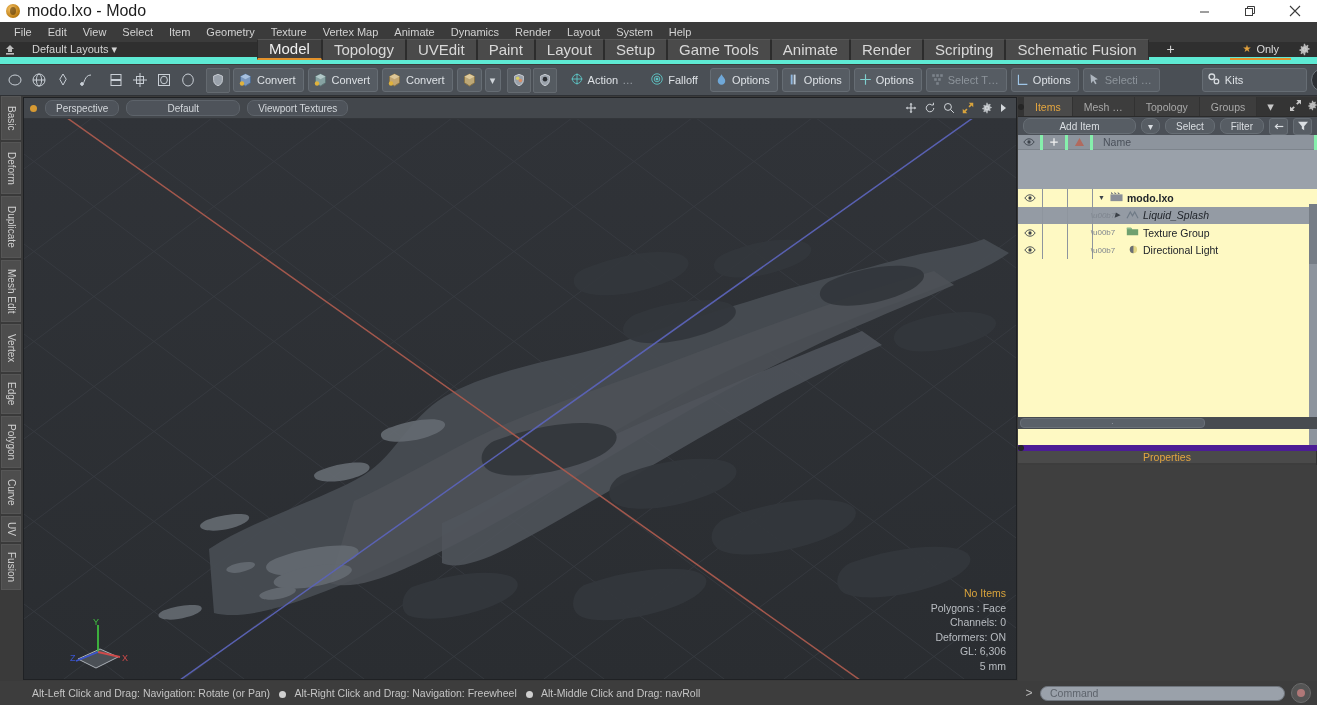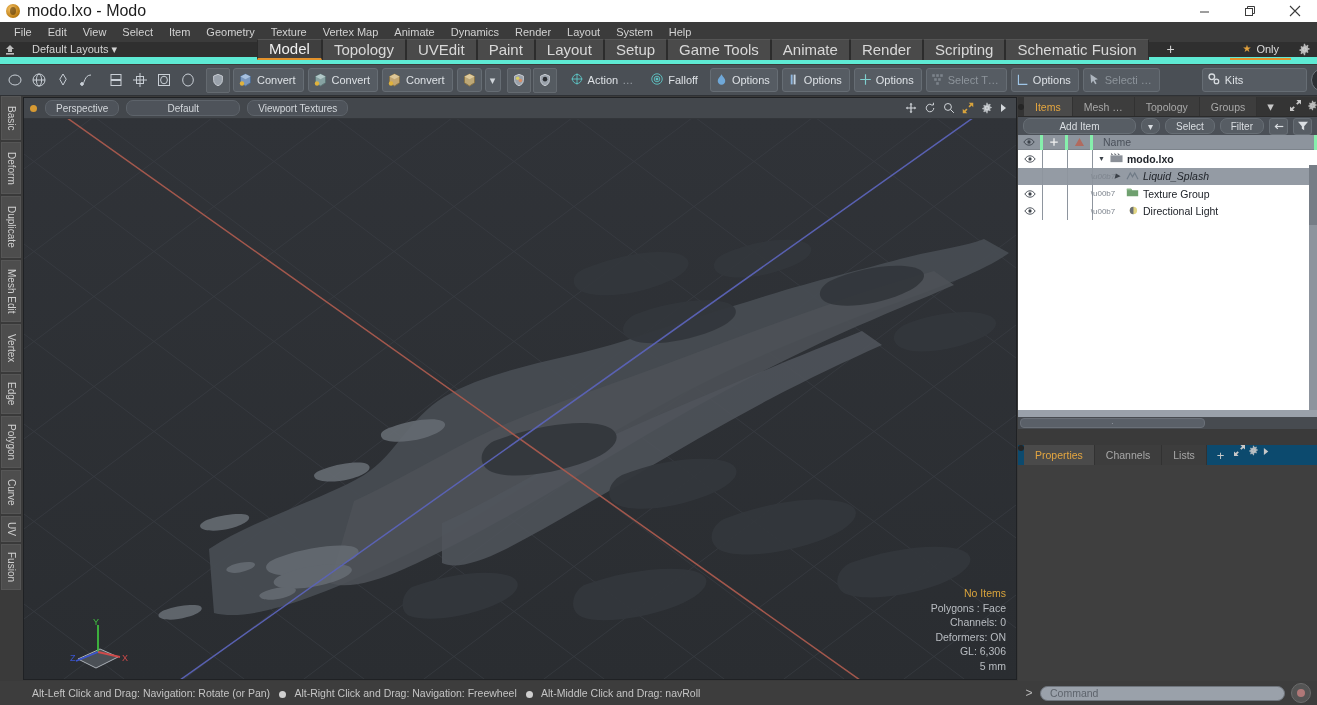--- a/index.html
+++ b/index.html
@@ -165,38 +165,38 @@
   .tree{position:absolute;left:0;top:38px;width:299px;height:294px;background:#9aa1aa;box-sizing:border-box;}
   .tree-head{
     display:flex;height:15px;background:#8d949d;border-bottom:1px solid #7d848c;
     align-items:center;box-sizing:border-box;
   }
   .th{display:flex;align-items:center;justify-content:center;height:15px;border-right:3px solid #86efac;box-sizing:border-box;}
   .th.c1{width:25px;}
   .th.c2{width:25px;}
   .th.c3{width:25px;}
   .th.name{flex:1;justify-content:flex-start;padding-left:10px;color:#4a505a;font-size:10.5px;}
-  .tree-body{background:#ffffff;height:260px;position:relative;}
+  .tree-body{background:#fef9c3;height:260px;position:relative;margin-top:39px;}
   .trow{height:17.5px;display:flex;align-items:center;box-sizing:border-box;}
   .trow.alt{background:#949ba4;font-style:italic;}
   .tc{width:25px;height:17.5px;display:flex;align-items:center;justify-content:center;border-right:1px solid #8e959e;box-sizing:border-box;}
   .tname{flex:1;display:flex;align-items:center;gap:4px;padding-left:4px;color:#20242a;font-size:10.5px;white-space:nowrap;}
   .tname.root{font-weight:bold;}
   .twisty{width:9px;display:flex;align-items:center;justify-content:center;color:#3b4149;font-size:7px;}
   .guide{width:12px;height:17.5px;display:flex;align-items:center;justify-content:center;color:#7e858e;font-size:8px;}
   .tree-scroll{
     position:absolute;left:0;bottom:0;width:299px;height:12px;background:#474b50;
     display:flex;align-items:center;box-sizing:border-box;padding:0 2px;
   }
   .tree-scroll .thumb{height:8px;background:#5a6068;border:1px solid #6a7078;border-radius:4px;width:62%;
     display:flex;align-items:center;justify-content:center;color:#9aa0a8;font-size:8px;}
   .vscroll{position:absolute;right:0;top:15px;width:8px;height:245px;background:#8d949d;}
   .vscroll i{display:block;width:8px;height:60px;background:#767d86;}
 
-  .proprow{position:absolute;left:0;top:348px;width:299px;height:20px;background:#0c4a6e;display:flex;align-items:stretch;border-bottom:1px solid #2b2b2b;}
+  .proprow{position:absolute;left:0;top:348px;width:299px;height:20px;background:#4c1d95;display:flex;align-items:stretch;border-bottom:1px solid #2b2b2b;flex-direction:column;}
   .propbody{position:absolute;left:0;top:368px;width:299px;height:300px;background:#3f3f3f;}
 
   
   .statusbar{
     position:absolute;left:0;top:681px;width:1317px;height:24px;background:#3d3d3d;
     display:flex;align-items:center;box-sizing:border-box;
   }
   .hint{padding-left:32px;color:#c4c4c4;font-size:10.5px;white-space:nowrap;}
   .sep-dot{display:inline-block;width:7px;height:7px;border-radius:50%;background:#cfcfcf;margin:0 6px;vertical-align:middle;}
   .cmdzone{position:absolute;left:1018px;top:681px;width:299px;height:24px;background:#3d3d3d;display:flex;align-items:center;gap:6px;padding:0 6px;box-sizing:border-box;}

